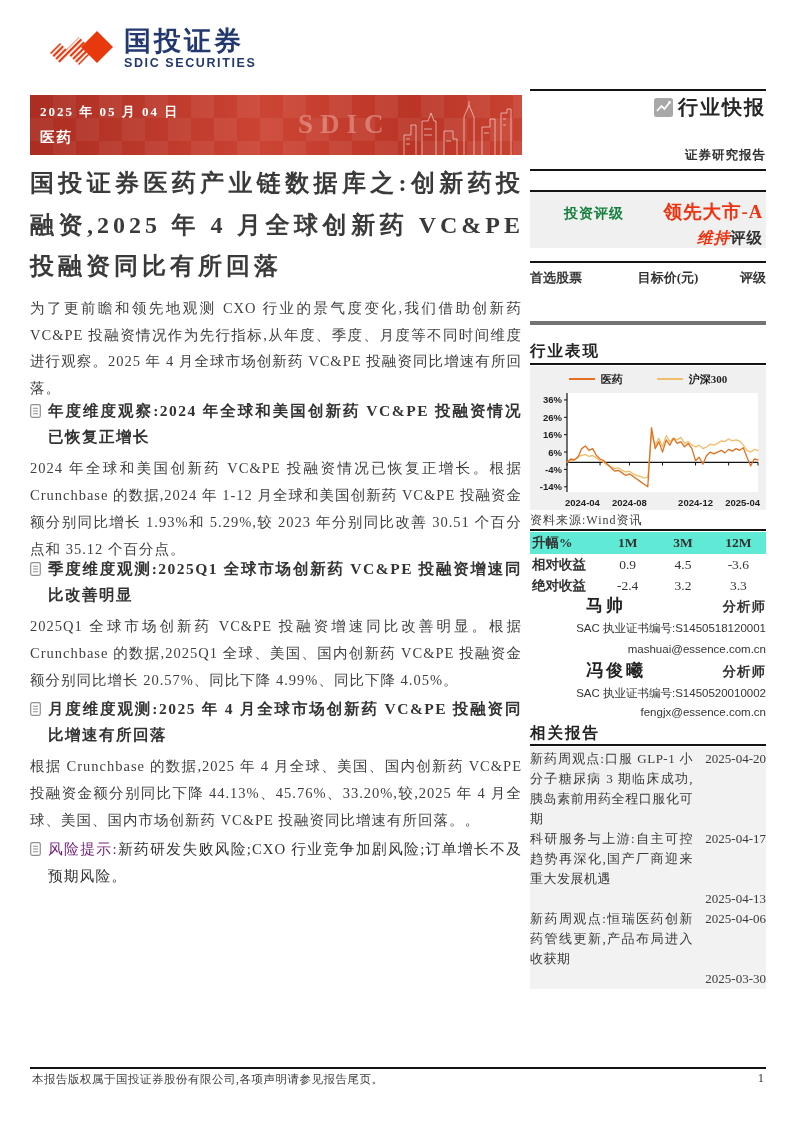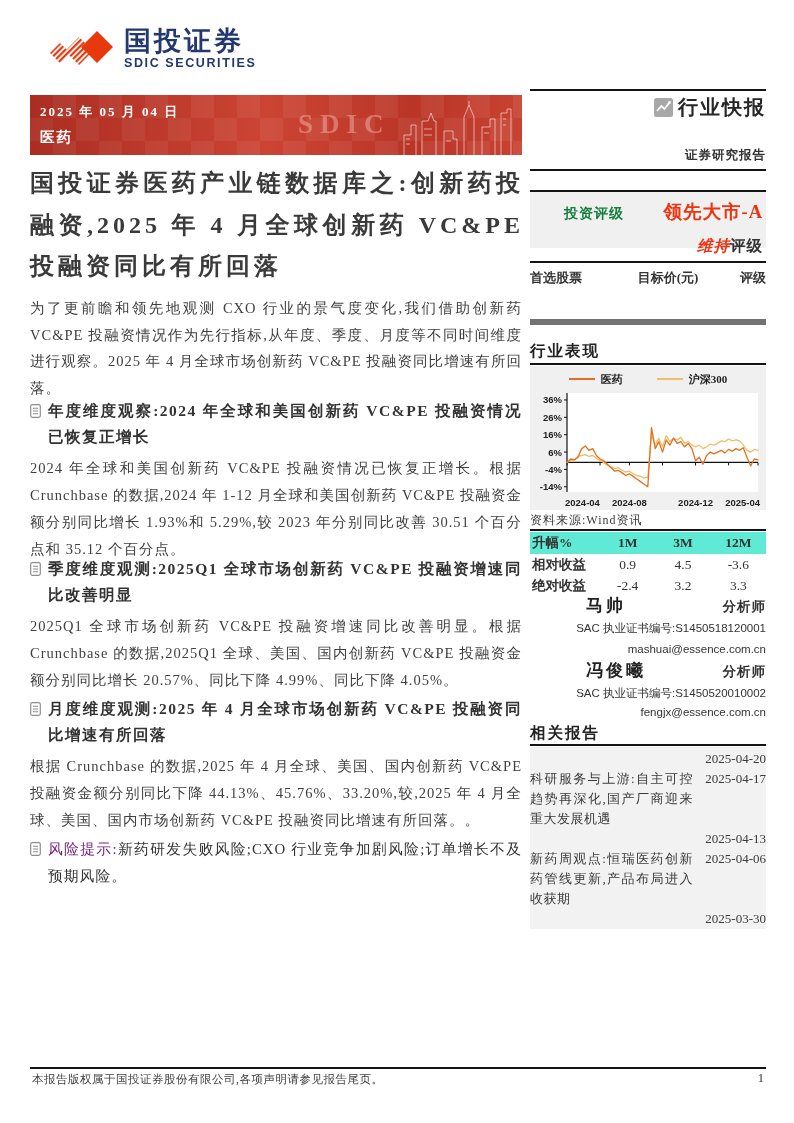--- a/index.html
+++ b/index.html
@@ -41,24 +41,24 @@
 
   
   .rc{position:absolute;left:530px;width:236px}
   .kuaibao{display:flex;justify-content:flex-end;align-items:center;gap:5px;
      font-size:20px;font-weight:bold;color:#262626;letter-spacing:2px}
   .yanjiu{text-align:right;font-size:12.5px;font-weight:bold;color:#333;letter-spacing:1px}
   .rating{background:#f0f0f0;border-top:2px solid #141414;padding:7px 3px 0 6px;height:58px}
   .rating .row1{display:flex;align-items:baseline}
   .rating .lbl{font-size:14px;font-weight:bold;color:#15803d;letter-spacing:1px;padding-left:28px}
   .rating .val{flex:1;text-align:right;font-size:18.5px;font-weight:bold;color:#ed3310;letter-spacing:1px}
-  .rating .row2{text-align:right;font-size:15.5px;font-weight:bold;margin-top:12px;letter-spacing:1px}
+  .rating .row2{text-align:right;font-size:15.5px;font-weight:bold;margin-top:4px;letter-spacing:1px}
   .rating .maintain{color:#ed3310;font-style:italic}
   .rating .mlbl{color:#333}
-  .stock{border-top:2px solid #141414;border-bottom:6px solid #737373;height:64px;padding-top:6px;
+  .stock{border-top:2px solid #141414;border-bottom:4px solid #737373;height:64px;padding-top:6px;
      display:flex;font-size:13px;font-weight:bold;color:#333}
   .stock .c1{width:86px;text-align:left}
   .stock .c2{flex:1;text-align:center}
   .stock .c3{width:46px;text-align:right}
   .perf-title{font-size:15.5px;font-weight:bold;color:#222;letter-spacing:2px}
   .chart-panel{background:#f0f0f0;padding:4px 4px 0 4px;height:144px}
   .legend{display:flex;justify-content:center;gap:34px;height:18px;align-items:center}
   .leg-item{display:flex;align-items:center;gap:6px;font-size:11px;font-weight:bold;color:#222}
   .leg-swatch{display:inline-block;width:26px;height:2px}
   .src{font-size:12px;color:#3c3c3c;letter-spacing:1px}
@@ -282,20 +282,21 @@
     <span class="rl">分析师</span>
   </div>
   <div class="rc an-line" style="top:686px">SAC 执业证书编号:S1450520010002</div>
   <div class="rc an-line" style="top:706px">fengjx@essence.com.cn</div>
 
   <div class="rc rep-title" style="top:723px">相关报告</div>
   <div class="hr" style="left:530px;top:744px;width:236px;height:2px"></div>
 
   <div class="rc rep-list" style="top:747px">
     <div class="rep-item">
+      <div class="t">新药周观点:口服 GLP-1 小分子糖尿病 3 期临床成功,胰岛素前用药全程口服化可期</div>
       <div class="d">2025-04-20</div>
     </div>
     <div class="rep-item">
       <div class="t">科研服务与上游:自主可控趋势再深化,国产厂商迎来重大发展机遇</div>
       <div class="d">2025-04-17</div>
     </div>
     <div class="rep-item">
       <div class="d">2025-04-13</div>
     </div>
     <div class="rep-item">

